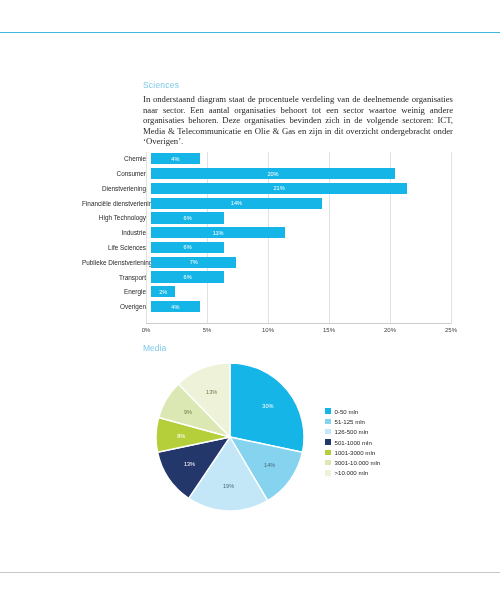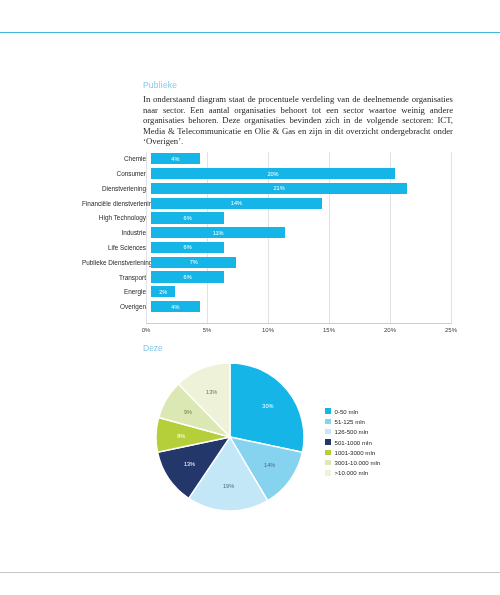--- a/index.html
+++ b/index.html
@@ -95,21 +95,21 @@
 </style>
 </head>
 <body>
 
 <div class="page">
 
   <div class="rule-top"></div>
   <div class="rule-bottom"></div>
 
   <div class="intro">
-    <div class="sec-head">Publieke</div>
+    <div class="sec-head">Sciences</div>
     <p class="sec-body">In onderstaand diagram staat de procentuele verdeling van de deelnemende organisaties naar sector. Een aantal organisaties behoort tot een sector waartoe weinig andere organisaties behoren. Deze organisaties bevinden zich in de volgende sectoren: ICT, Media &amp; Telecommunicatie en Olie &amp; Gas en zijn in dit overzicht ondergebracht onder ‘Overigen’.</p>
   </div>
 
   <div class="barchart">
     <div class="bc-axis">
         <div class="bc-tick" style="left: 0px;"></div>
         <div class="bc-tick" style="left: 61px;"></div>
         <div class="bc-tick" style="left: 122px;"></div>
         <div class="bc-tick" style="left: 183px;"></div>
         <div class="bc-tick" style="left: 244px;"></div>
@@ -198,21 +198,21 @@
     <div class="bc-xlabels">
         <div class="bc-xlab" style="left: 0px;">0%</div>
         <div class="bc-xlab" style="left: 61px;">5%</div>
         <div class="bc-xlab" style="left: 122px;">10%</div>
         <div class="bc-xlab" style="left: 183px;">15%</div>
         <div class="bc-xlab" style="left: 244px;">20%</div>
         <div class="bc-xlab" style="left: 305px;">25%</div>
       </div>
   </div>
 
-  <div class="omzet-head">Deze</div>
+  <div class="omzet-head">Media</div>
 
   <div class="pie-wrap">
     <svg class="pie-svg" width="150" height="150" viewBox="0 0 150 150">
       <g>
           <path d="M 75 75 L 75 1 A 74 74 0 0 1 147.4131804301633 90.24241778684129 Z" fill="#16b5e8" stroke="#ffffff" stroke-width="1.4"></path>
           <path d="M 75 75 L 147.4131804301633 90.24241778684129 A 74 74 0 0 1 112.63130278004232 138.71722727078432 Z" fill="#86d3ef" stroke="#ffffff" stroke-width="1.4"></path>
           <path d="M 75 75 L 112.63130278004232 138.71722727078432 A 74 74 0 0 1 33.660139330529724 136.37602072331492 Z" fill="#c4e7f7" stroke="#ffffff" stroke-width="1.4"></path>
           <path d="M 75 75 L 33.660139330529724 136.37602072331492 A 74 74 0 0 1 2.586819569836706 90.24241778684126 Z" fill="#23376b" stroke="#ffffff" stroke-width="1.4"></path>
           <path d="M 75 75 L 2.586819569836706 90.24241778684126 A 74 74 0 0 1 3.6169669387814594 55.494549710889 Z" fill="#b5cf3a" stroke="#ffffff" stroke-width="1.4"></path>
           <path d="M 75 75 L 3.6169669387814594 55.494549710889 A 74 74 0 0 1 23.45522384933824 21.904462978719486 Z" fill="#dce8b4" stroke="#ffffff" stroke-width="1.4"></path>

